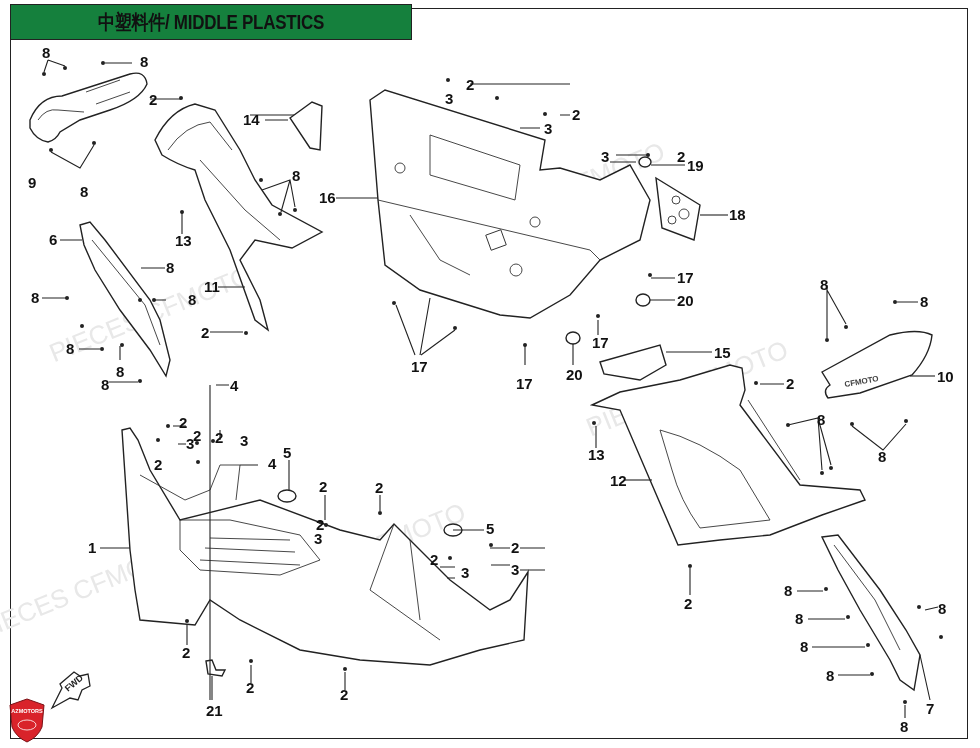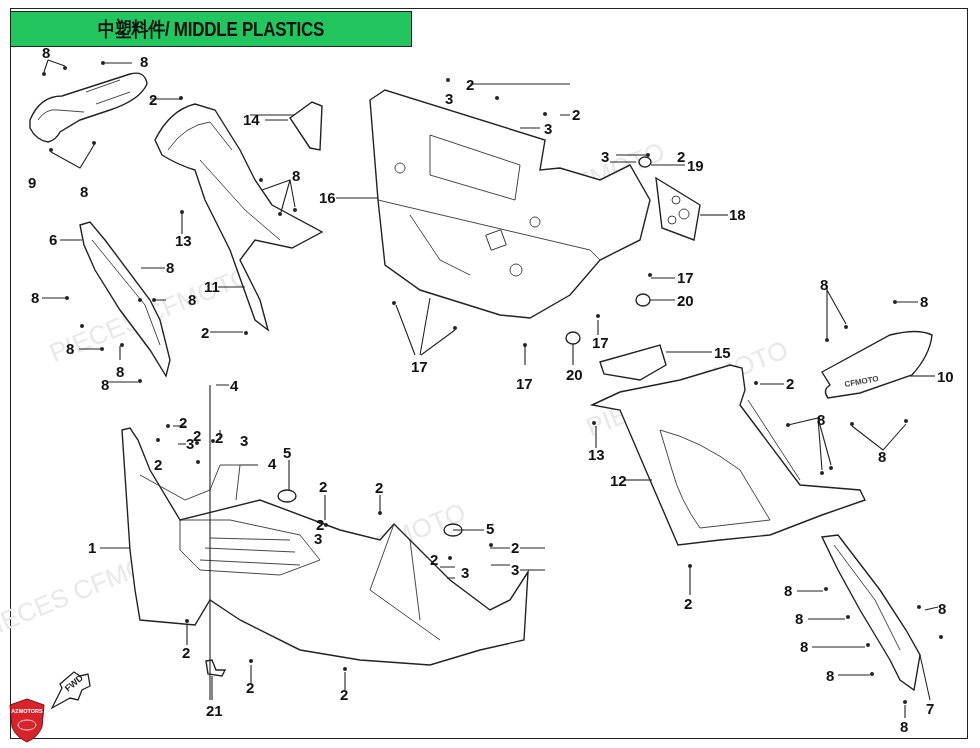--- a/index.html
+++ b/index.html
@@ -1,18 +1,18 @@
 <!DOCTYPE html>
 <html><head>
 <meta charset="utf-8">
 <style>
   html,body{margin:0;padding:0;background:#fff;}
   body{width:980px;height:748px;position:relative;overflow:hidden;font-family:"Liberation Sans",sans-serif;}
   #frame{position:absolute;left:10px;top:8px;width:958px;height:731px;border:1.5px solid #222;box-sizing:border-box;}
-  #title-box{position:absolute;left:10px;top:11px;width:402px;height:36px;border:1.5px solid #222;box-sizing:border-box;background:#22c55e;display:flex;align-items:center;justify-content:center;}
+  #title-box{position:absolute;left:10px;top:4px;width:402px;height:36px;border:1.5px solid #222;box-sizing:border-box;background:#15803d;display:flex;align-items:center;justify-content:center;}
   #title{font-family:"Liberation Sans",sans-serif;font-weight:bold;font-size:20px;color:#111;letter-spacing:-0.3px;transform:scaleX(0.85);white-space:nowrap;}
   svg#diagram{position:absolute;left:0;top:0;}
   .lbl{font-family:"Liberation Sans",sans-serif;font-weight:bold;font-size:15px;fill:#111;}
   .part{fill:#fff;stroke:#222;stroke-width:1.4;}
   .thin{fill:none;stroke:#333;stroke-width:0.9;}
   .lead{stroke:#222;stroke-width:1.1;fill:none;}
   .bolt{fill:#222;}
   .wm{font-family:"Liberation Sans",sans-serif;font-size:26px;fill:#e8e8e8;}
   #logo{position:absolute;left:8px;top:697px;}
   #fwd{position:absolute;left:48px;top:668px;}

